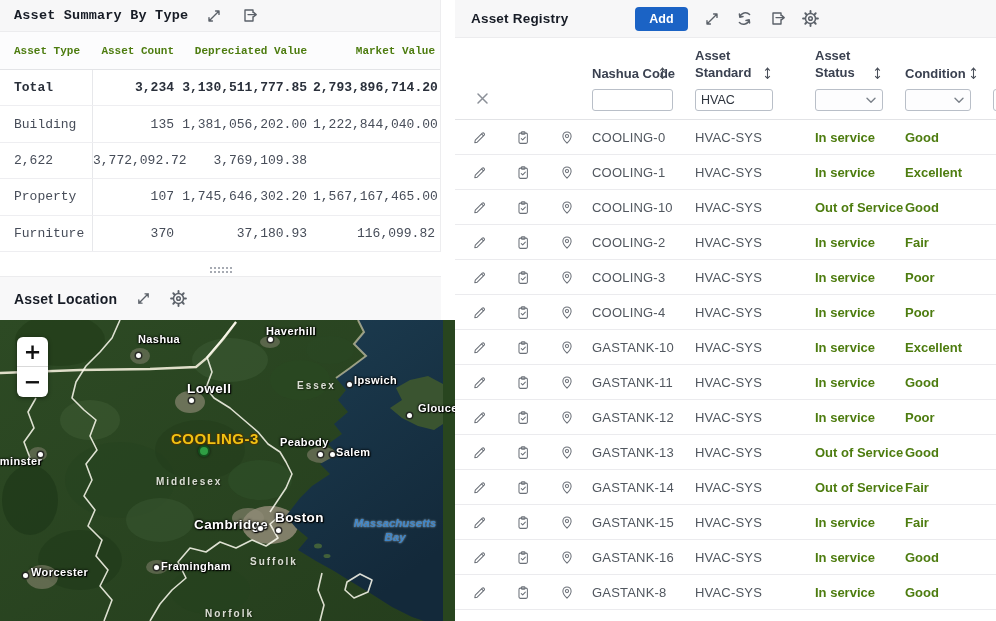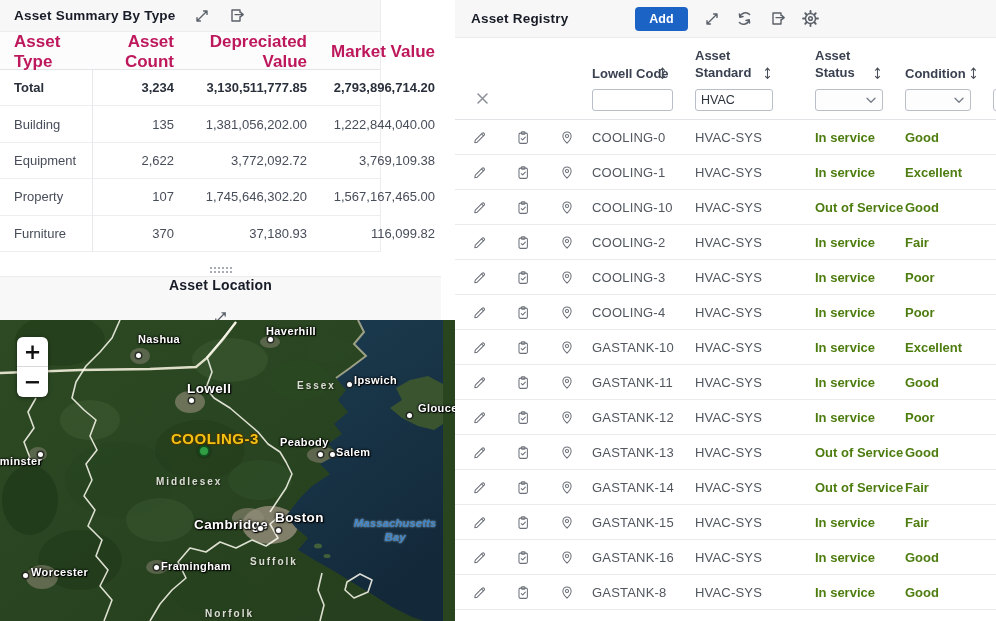--- a/index.html
+++ b/index.html
@@ -11,41 +11,41 @@
   
   .panel-head {
     display:flex; align-items:center; gap:17px;
     background:#f7f7f8; border-bottom:1px solid #ececee; padding:0 14px;
   }
   .panel-title { font-size:13.5px; font-weight:700; color:#171c26; letter-spacing:.2px; }
   .tool-ic { display:inline-flex; align-items:center; justify-content:center; width:18px; height:18px; cursor:pointer; }
   .tool-ic svg { stroke:#5b6169; fill:none; stroke-width:1.4; stroke-linecap:round; stroke-linejoin:round; }
 
   
-  .summary { position:absolute; left:0; top:0; width:381px; border-right:1px solid #ededef; background:#fff; }
+  .summary { position:absolute; left:0; top:0; width:441px; border-right:1px solid #ededef; background:#fff;font-family:Liberation Mono, monospace; }
   .summary .panel-head { height:32px; }
   .sum-header, .sum-row { display:grid; grid-template-columns:93px 87px 133px 128px; align-items:center; }
   .sum-header { height:38px; border-bottom:1px solid #e3e4e7; background:#fcfcfd; }
-  .sum-header > div { font-size:17px; font-weight:700; color:#be185d; text-align:right; padding-right:6px; }
+  .sum-header > div { font-size:11px; font-weight:700; color:#4d7c0f; text-align:right; padding-right:6px; }
   .sum-header > div:first-child { text-align:left; padding-left:14px; }
   .sum-row { height:36.4px; border-bottom:1px solid #eeeef1; font-size:13px; color:#474d59; }
   .sum-row > div { text-align:right; padding-right:6px; }
   .sum-row > div:first-child { text-align:left; padding-left:14px; border-right:1px solid #e7e8eb; height:100%; display:flex; align-items:center; }
   .sum-row.bold { font-weight:700; color:#2a303b; }
 
   
   .h-split { position:absolute; left:0; top:263px; width:441px; height:13px; display:flex; align-items:center; justify-content:center; cursor:row-resize; }
   .h-split .dots { width:24px; height:7px;
     background-image:radial-gradient(circle, #a7abb3 1px, transparent 1.3px); background-size:4px 4px; }
   .v-split { position:absolute; left:444px; top:323px; width:9px; height:32px; cursor:col-resize;
     background-image:radial-gradient(circle, #a7abb3 1px, transparent 1.3px); background-size:4px 4px; }
 
   
   .location-head { position:absolute; left:0; top:276px; width:441px; height:44px;
-    display:flex; align-items:center; gap:17px; background:#f8f8f9; border-top:1px solid #ececee; padding:0 14px;flex-direction:column; }
+    display:flex; align-items:center; gap:17px; background:#f8f8f9; border-top:1px solid #ececee; padding:0 14px; }
   .location-head .panel-title { font-size:14px; }
 
   
   .map { position:absolute; left:0; top:320px; width:500px; height:301px; overflow:hidden; background:#28451f; cursor:grab; }
   .map svg.terrain { position:absolute; left:0; top:0; }
   .mlabel { position:absolute; white-space:nowrap; pointer-events:none; }
   .mcity { font-size:11px; font-weight:700; color:#fff;
     text-shadow:0 0 2px #000, 0 0 3px #000, 1px 1px 1px #000; letter-spacing:.4px; }
   .mcity.big { font-size:13.5px; }
   .mcounty { font-size:10px; font-weight:700; color:#efefe9; letter-spacing:2px; opacity:.9;
@@ -126,21 +126,20 @@
           <div>3,130,511,777.85</div>
           <div>2,793,896,714.20</div>
         </div>
         <div class="sum-row">
           <div>Building</div>
           <div>135</div>
           <div>1,381,056,202.00</div>
           <div>1,222,844,040.00</div>
         </div>
         <div class="sum-row">
-          <div>Equipment</div>
           <div>2,622</div>
           <div>3,772,092.72</div>
           <div>3,769,109.38</div>
         </div>
         <div class="sum-row">
           <div>Property</div>
           <div>107</div>
           <div>1,745,646,302.20</div>
           <div>1,567,167,465.00</div>
         </div>
@@ -310,21 +309,21 @@
             <circle cx="8" cy="8" r="4.7"></circle>
             <circle cx="8" cy="8" r="1.7"></circle>
           <g stroke-width="1.8">
               <path d="M8,1 V2.6 M8,13.4 V15 M1,8 H2.6 M13.4,8 H15 M3.1,3.1 L4.2,4.2 M11.8,11.8 L12.9,12.9 M12.9,3.1 L11.8,4.2 M4.2,11.8 L3.1,12.9"></path>
             </g>
         </svg>
       </span>
     </div>
 
     <div class="grid-head">
-      <div class="hlabel" style="left:137px; top:27px;">Lowell Code</div>
+      <div class="hlabel" style="left:137px; top:27px;">Nashua Code</div>
       <span class="hsort" style="left:203px; top:28px;">
         <svg width="9" height="15" viewBox="0 0 10 15">
             <path d="M5,1.5 V13 M5,1.5 L2.7,3.9 M5,1.5 L7.3,3.9 M5,13 L2.7,10.6 M5,13 L7.3,10.6"></path>
           </svg>
       </span>
       <div class="hlabel" style="left:240px; top:9px; width:66px;">Asset Standard</div>
       <span class="hsort" style="left:308px; top:28px;">
         <svg width="9" height="15" viewBox="0 0 10 15">
             <path d="M5,1.5 V13 M5,1.5 L2.7,3.9 M5,1.5 L7.3,3.9 M5,13 L2.7,10.6 M5,13 L7.3,10.6"></path>
           </svg>

